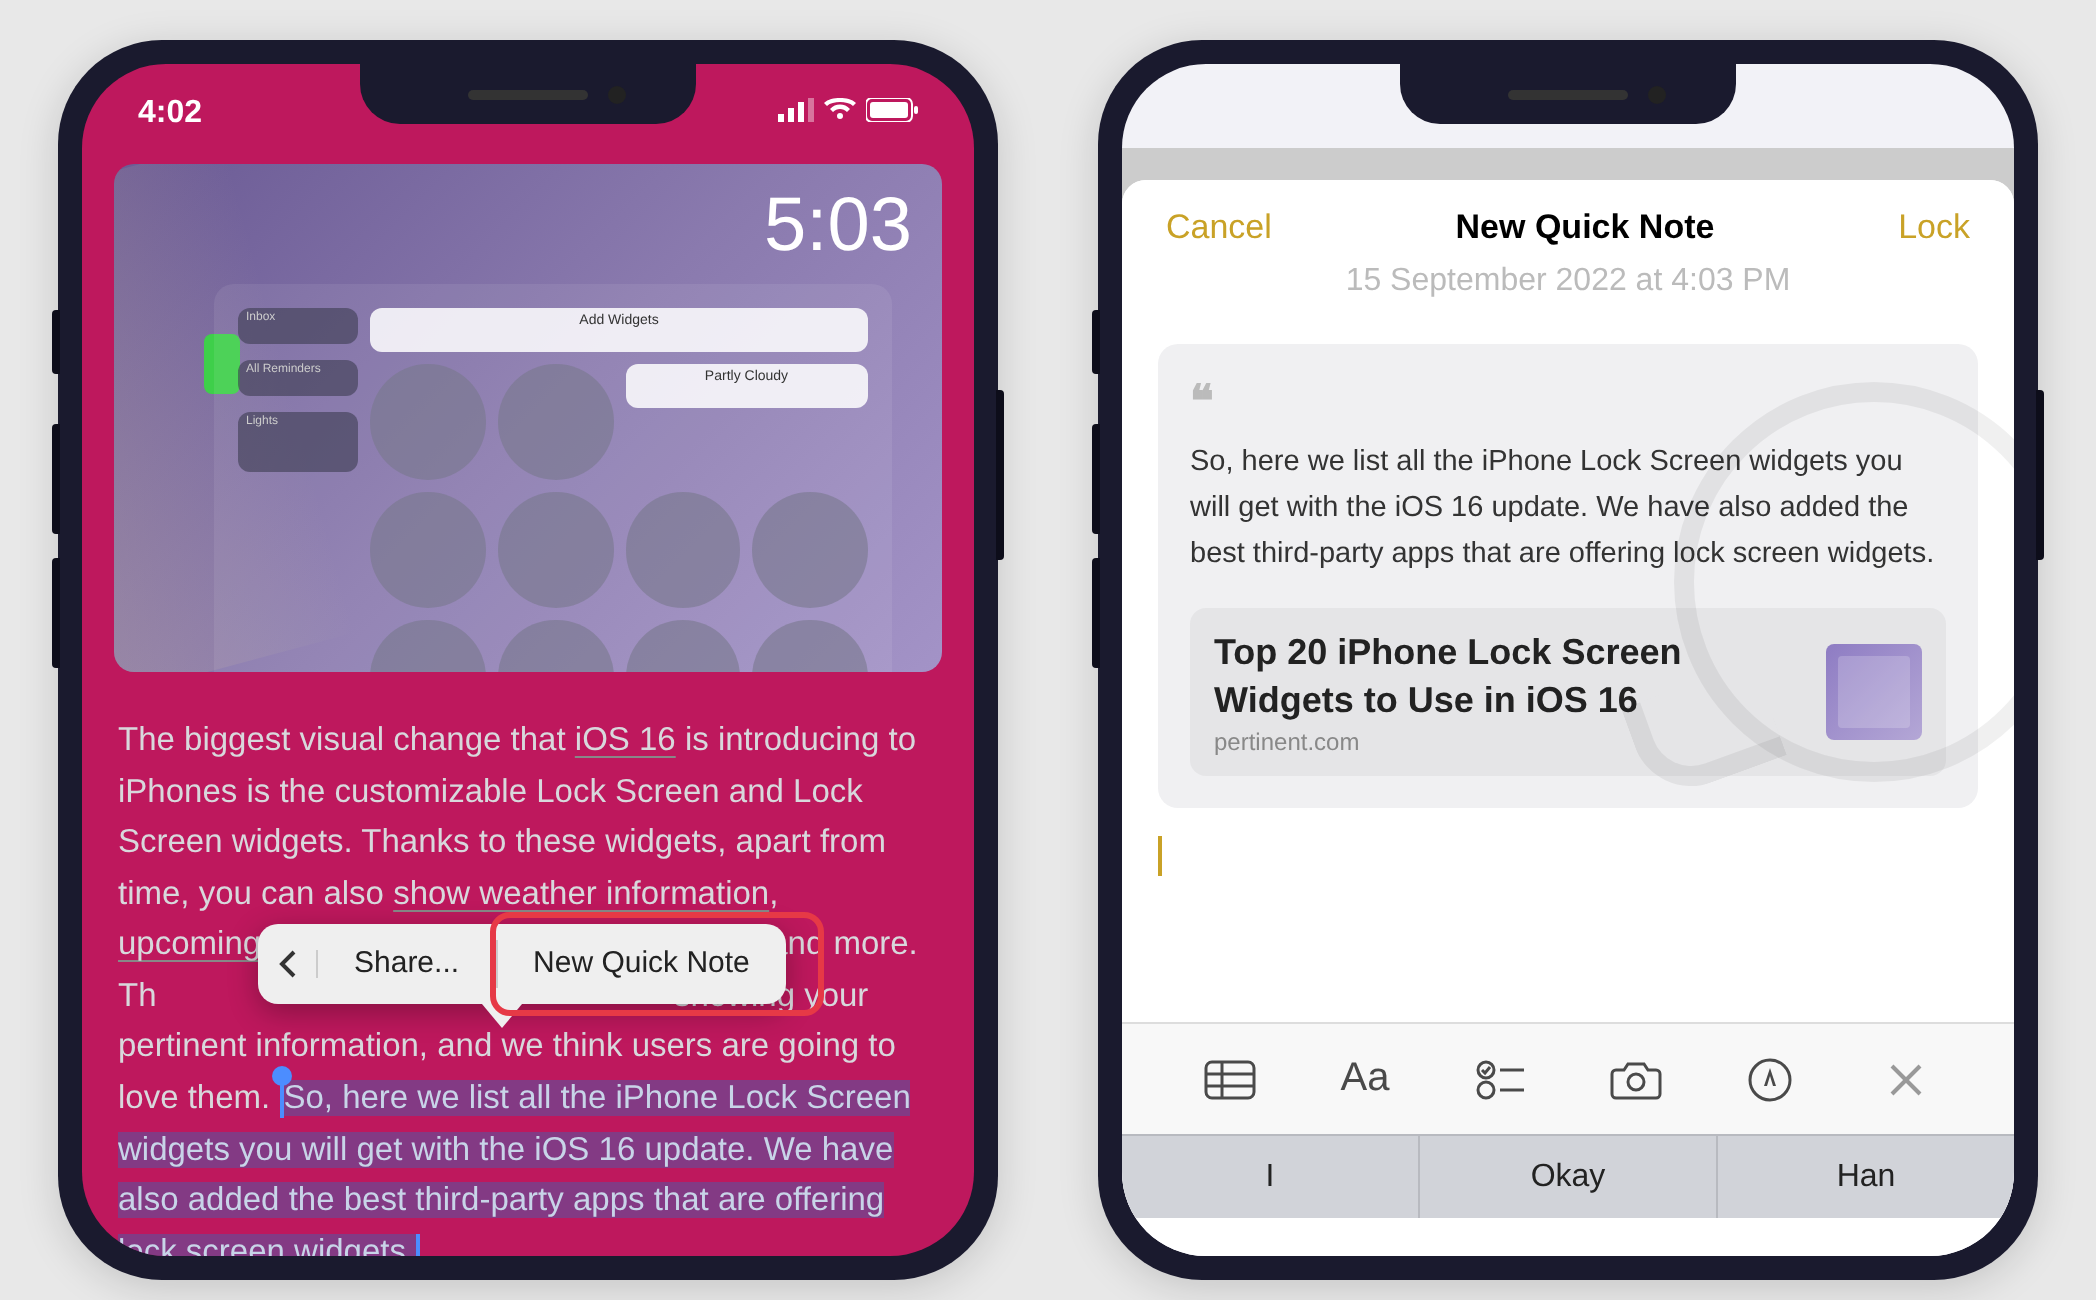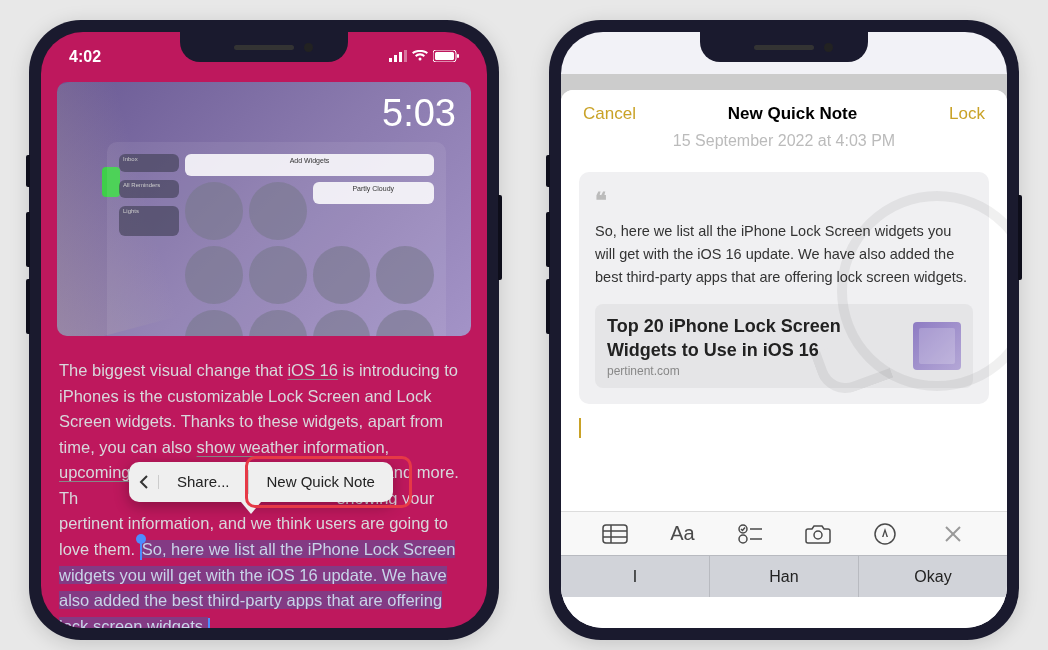--- a/index.html
+++ b/index.html
@@ -377,21 +377,21 @@
       border-radius: 0 0 0 30px;
       transform: rotate(-20deg);
     }
     .toolbar {
       display: flex;
       justify-content: space-around;
       align-items: center;
       padding: 12px 20px;
       background: #f8f8f8;
       border-top: 1px solid #ddd;
-      height: 44px;
+      height: 56px;
     }
     .toolbar-icon {
       width: 30px;
       height: 30px;
       display: flex;
       align-items: center;
       justify-content: center;
       color: #4a4a4a;
     }
     .suggestion-bar {
@@ -584,19 +584,19 @@
           <div class="toolbar-icon">
             <svg width="18" height="18" viewBox="0 0 18 18">
                 <line x1="2" y1="2" x2="16" y2="16" stroke="#999" stroke-width="2"></line>
                 <line x1="16" y1="2" x2="2" y2="16" stroke="#999" stroke-width="2"></line>
               </svg>
           </div>
         </div>
 
         <div class="suggestion-bar">
           <div class="suggestion">I</div>
+          <div class="suggestion">Okay</div>
           <div class="suggestion">Han</div>
-          <div class="suggestion">Okay</div>
         </div>
       </div>
     </div>
   </div>
 </div>
 
 </body></html>

